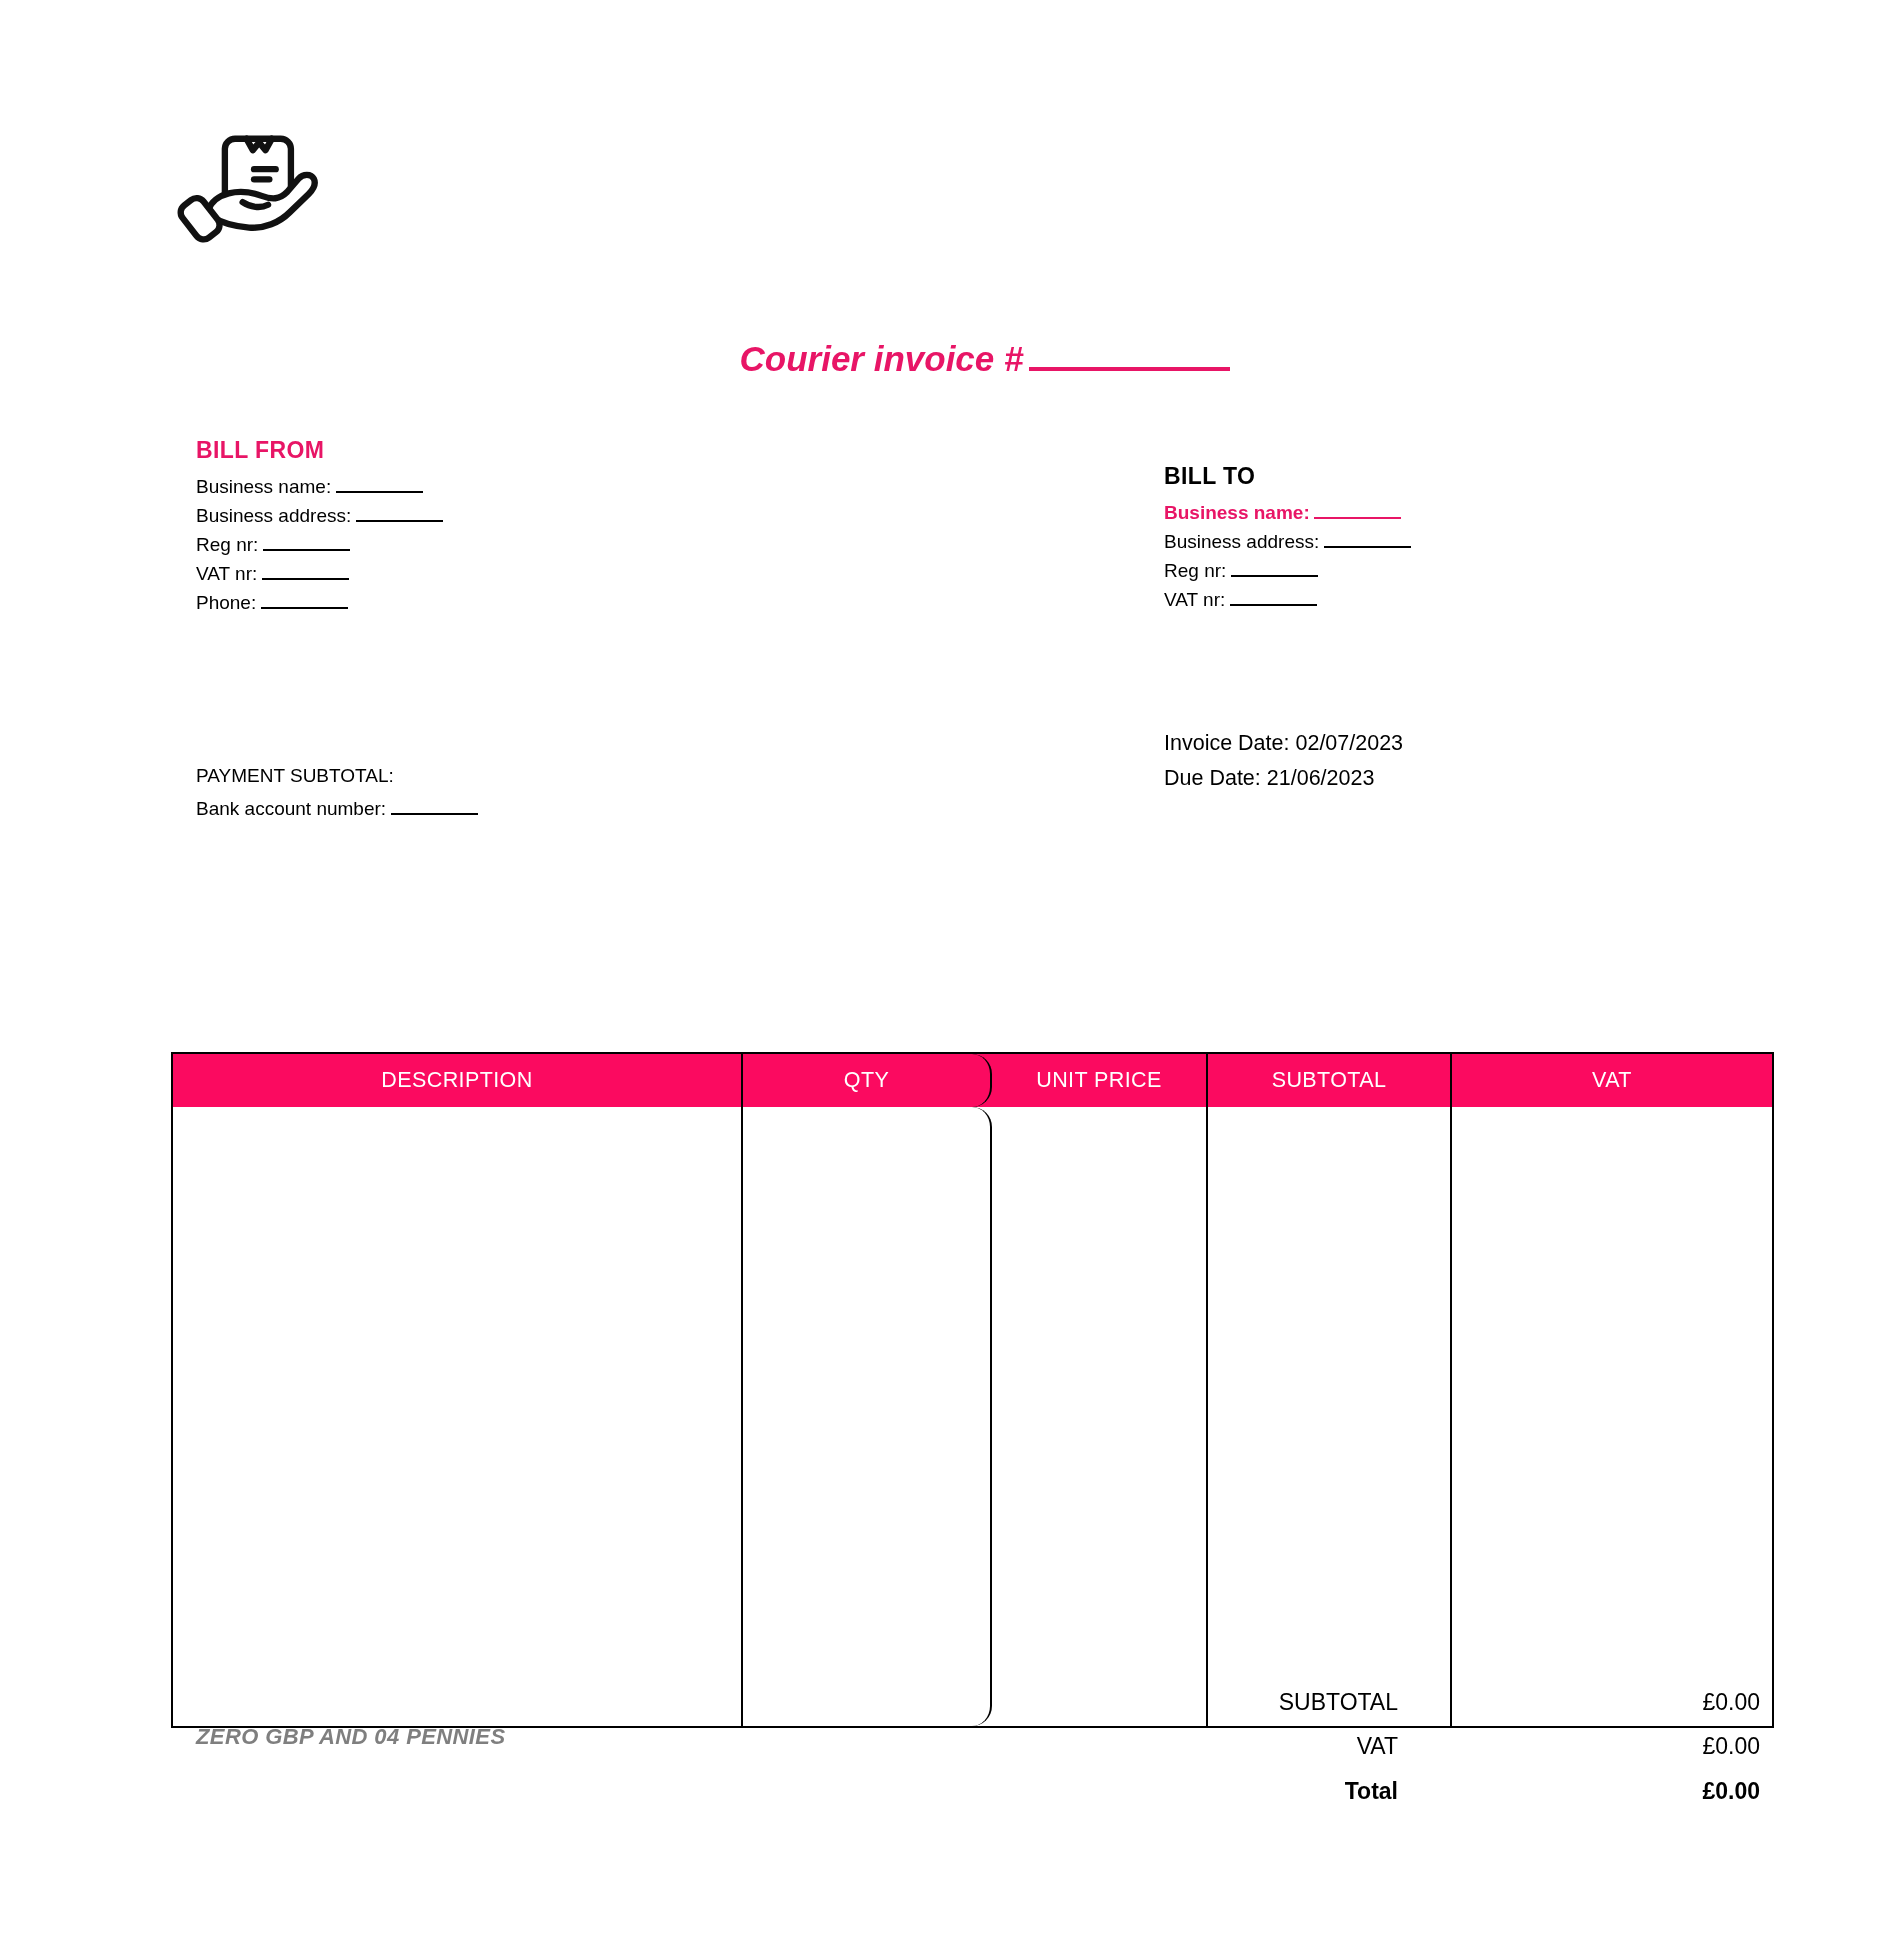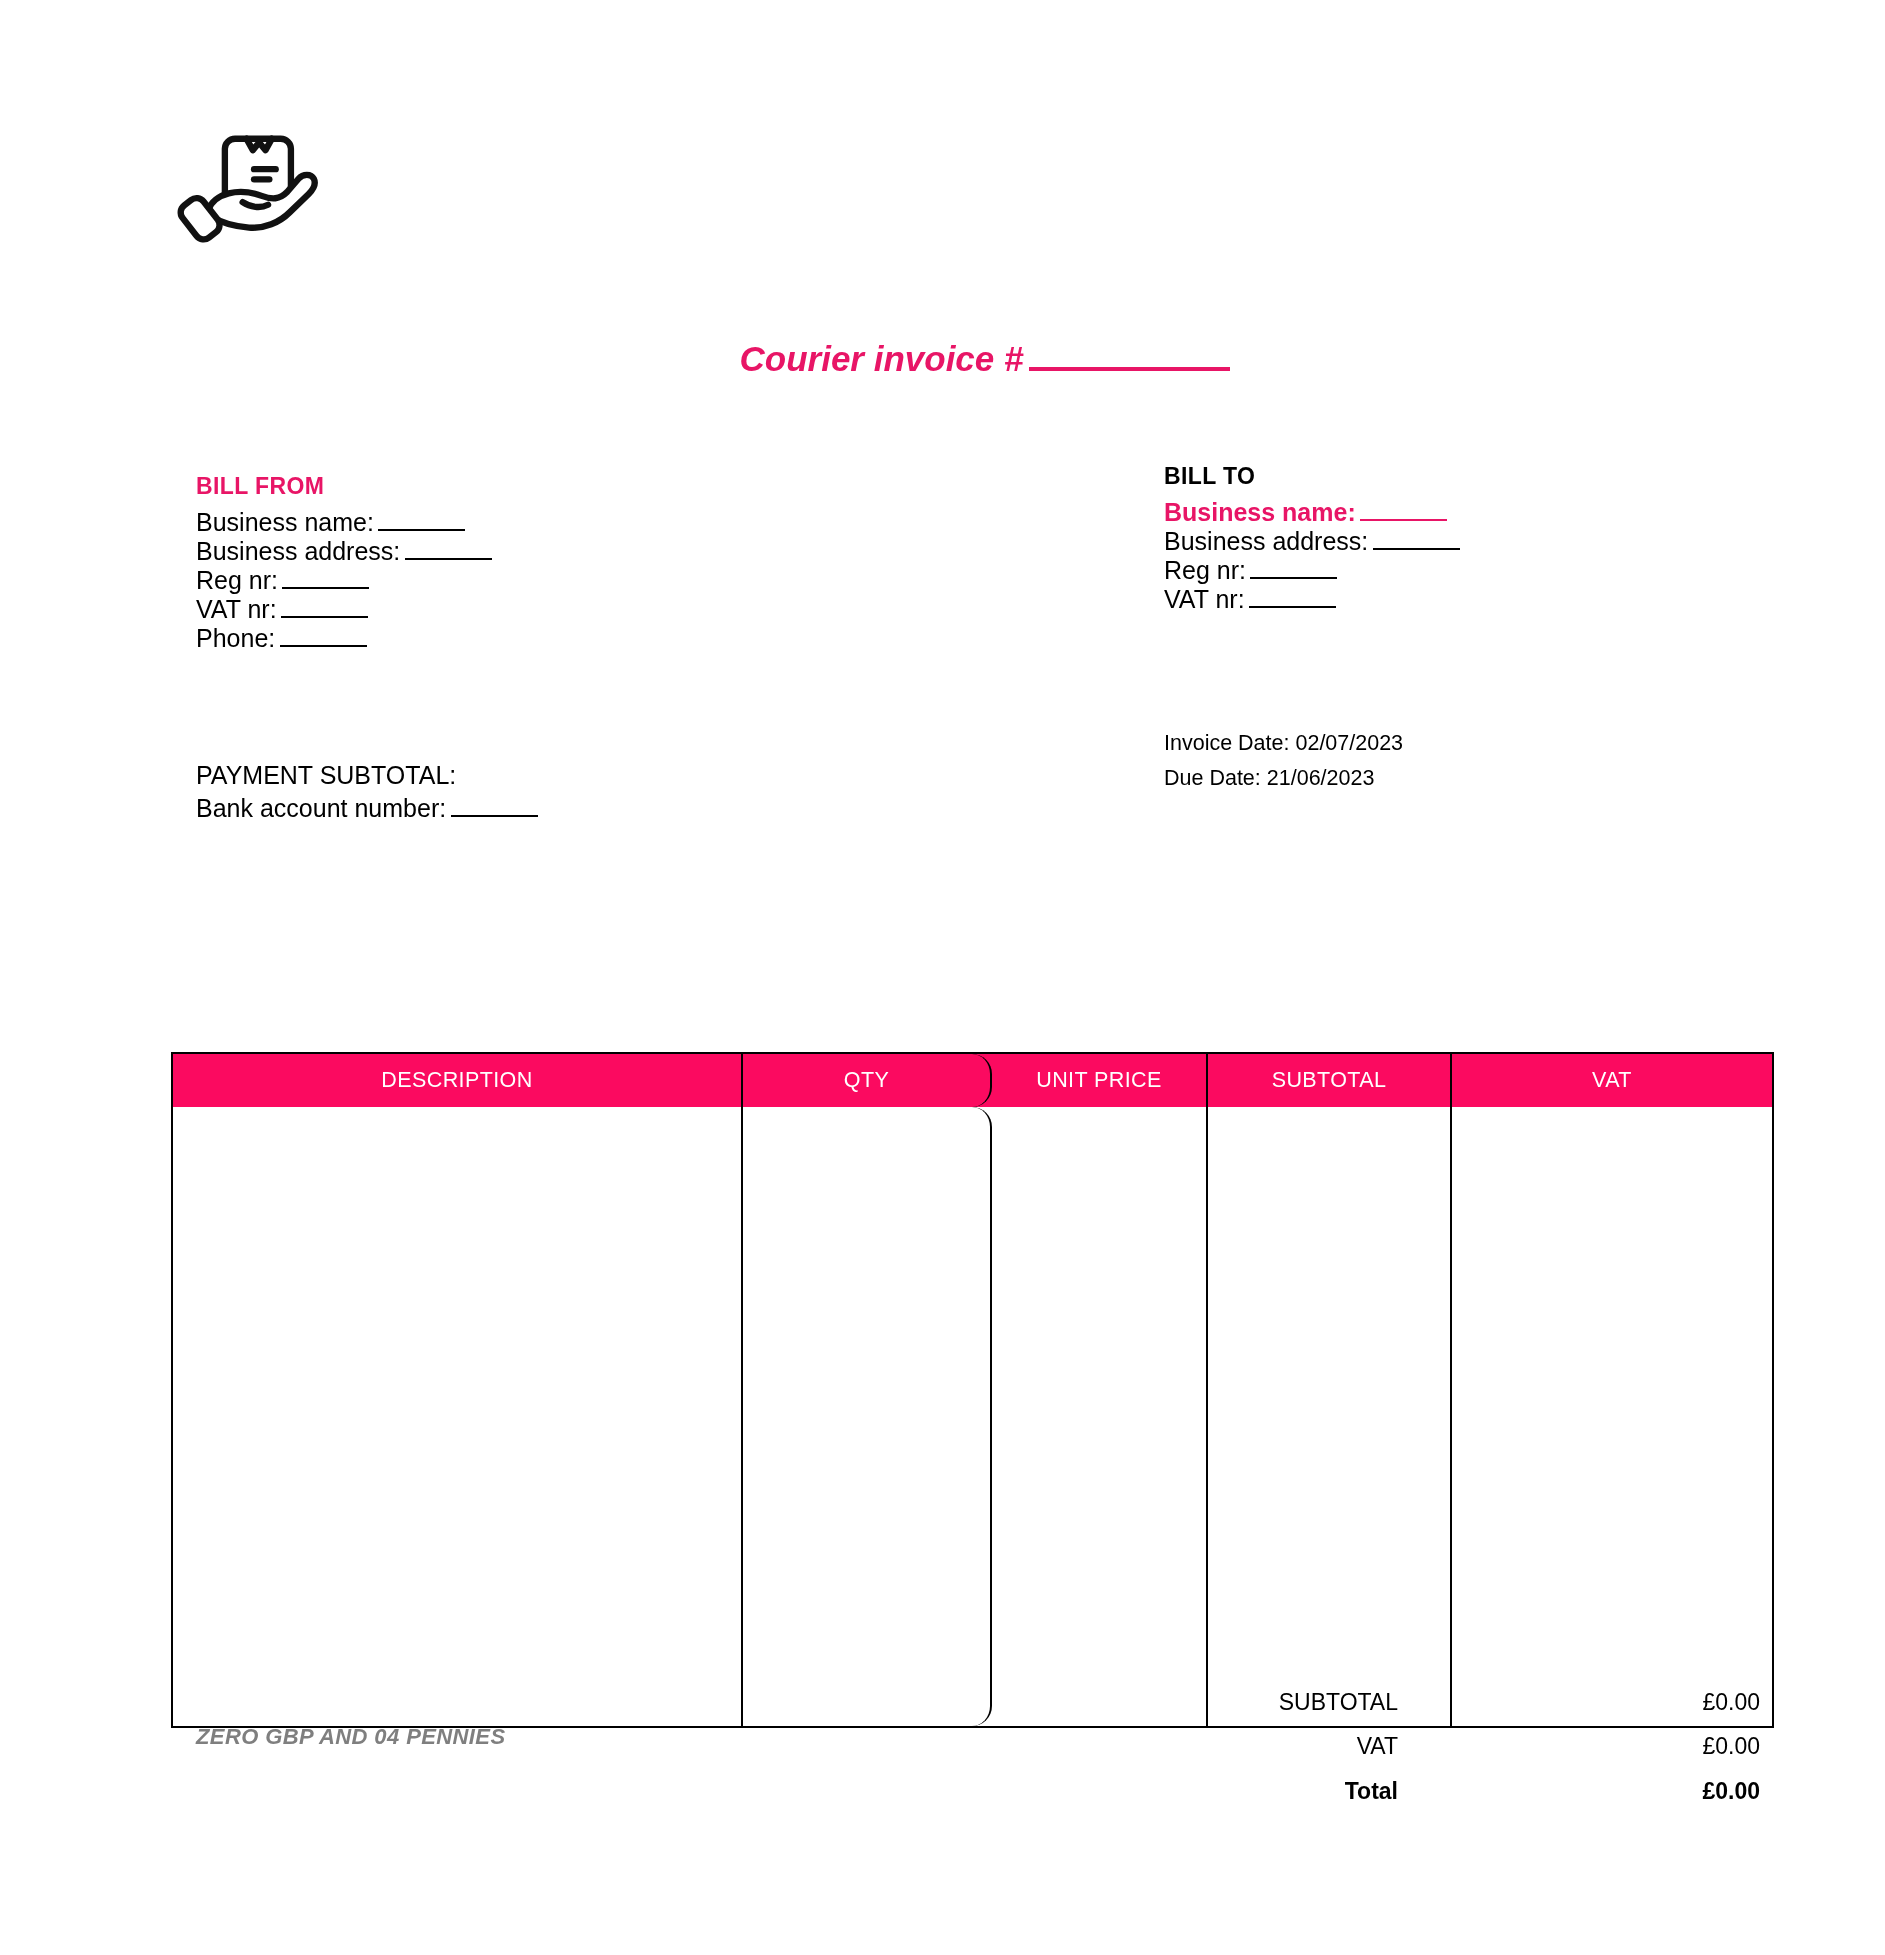--- a/index.html
+++ b/index.html
@@ -41,32 +41,32 @@
   }
   .title-blank {
     display: inline-block;
     width: 201px;
     height: 0.55em;
     border-bottom: 4.4px solid var(--accent-pink, #E81566);
     margin-left: 6px;
   }
 
   
-  .bill-from { position: absolute; left: 196px; top: 473px; }
+  .bill-from { position: absolute; left: 196px; top: 437px; }
   .bill-to   { position: absolute; left: 1164px; top: 463px; }
   .section-heading {
     font-size: 23px;
     font-weight: bold;
     margin-bottom: 8.1px;
     letter-spacing: 0.4px;
   }
   .heading-pink { color: var(--accent-pink, #E81566); }
   .heading-black { color: #000; }
   .field-line {
-    font-size: 25px;
+    font-size: 19px;
     line-height: 29px;
     color: #000;
     white-space: nowrap;
   }
   .field-line.pink-bold {
     color: var(--accent-pink, #E81566);
     font-weight: bold;
   }
   .blank {
     display: inline-block;

